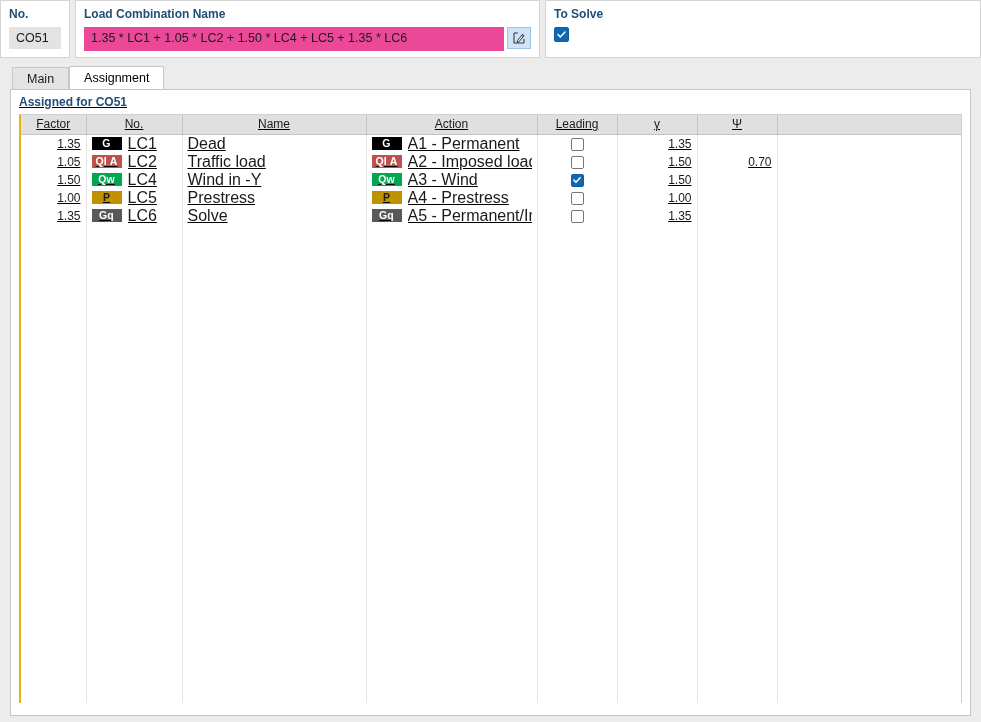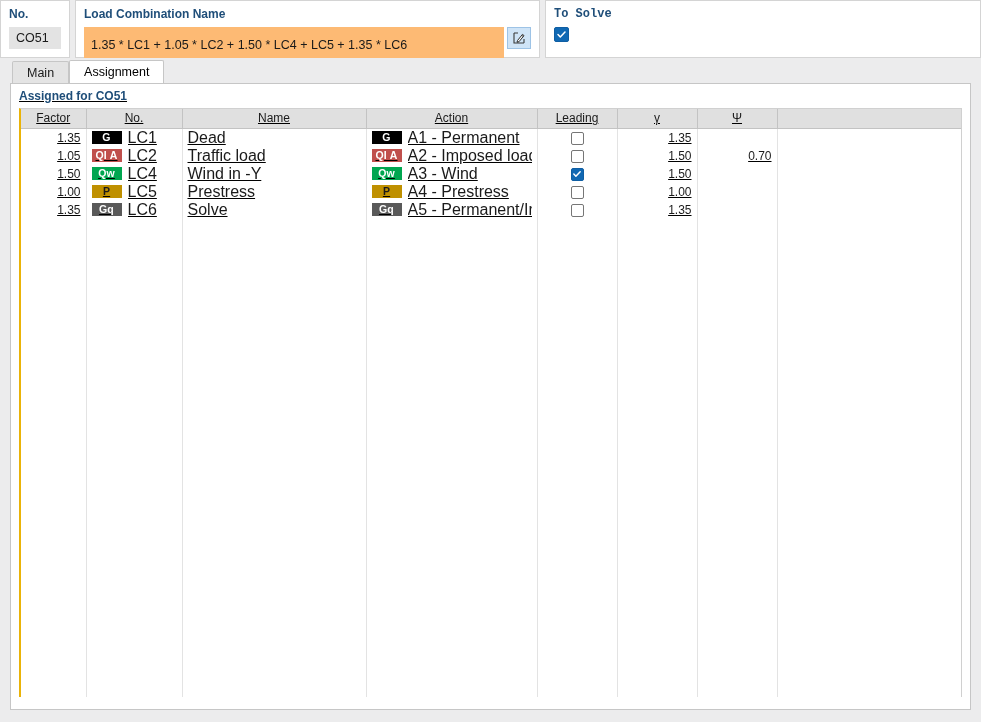--- a/index.html
+++ b/index.html
@@ -27,21 +27,21 @@
   }
   .panel {
     background: #ffffff;
     border: 1px solid #d4d4d4;
     box-sizing: border-box;
     height: 58px;
     padding: 6px 8px 0 8px;
   }
   .panel-no { width: 73px; }
   .panel-name { flex: 0 0 465px; width: 465px; }
-  .panel-solve { flex: 0 0 436px; width: 436px; font-family: Liberation Mono, monospace; }
+  .panel-solve { flex: 0 0 436px; width: 436px; }
 
   .panel-label {
     color: #1f4e79;
     font-weight: bold;
     font-size: 12px;
     line-height: 15px;
     white-space: nowrap;
     margin-bottom: 5px;
   }
 
@@ -58,24 +58,24 @@
     width: 100%;
     display: block;
   }
 
   .name-field-wrap {
     display: flex;
     align-items: stretch;
     gap: 3px;
   }
   .name-field {
-    background: #fdba74;
-    height: 31px;
+    background: #ec4899;
+    height: 24px;
     line-height: 22px;
-    padding: 7px 7px;
+    padding: 0 7px;
     font-size: 12.5px;
     color: #1a1a1a;
     box-sizing: border-box;
     flex: 1 1 auto;
     white-space: nowrap;
     overflow: hidden;
   }
   .edit-btn {
     width: 24px;
     height: 22px;
@@ -99,21 +99,21 @@
     display: flex;
     align-items: center;
     justify-content: center;
     cursor: pointer;
     margin-top: 3px;
   }
   .solve-check svg { display:block; }
 
   
   .tabstrip {
-    margin-top: 3px;
+    margin-top: 9px;
     height: 22px;
     padding-left: 12px;
     display: flex;
     align-items: flex-end;
     box-sizing: border-box;
     position: relative;
   }
   .tab {
     height: 22px;
     line-height: 22px;

